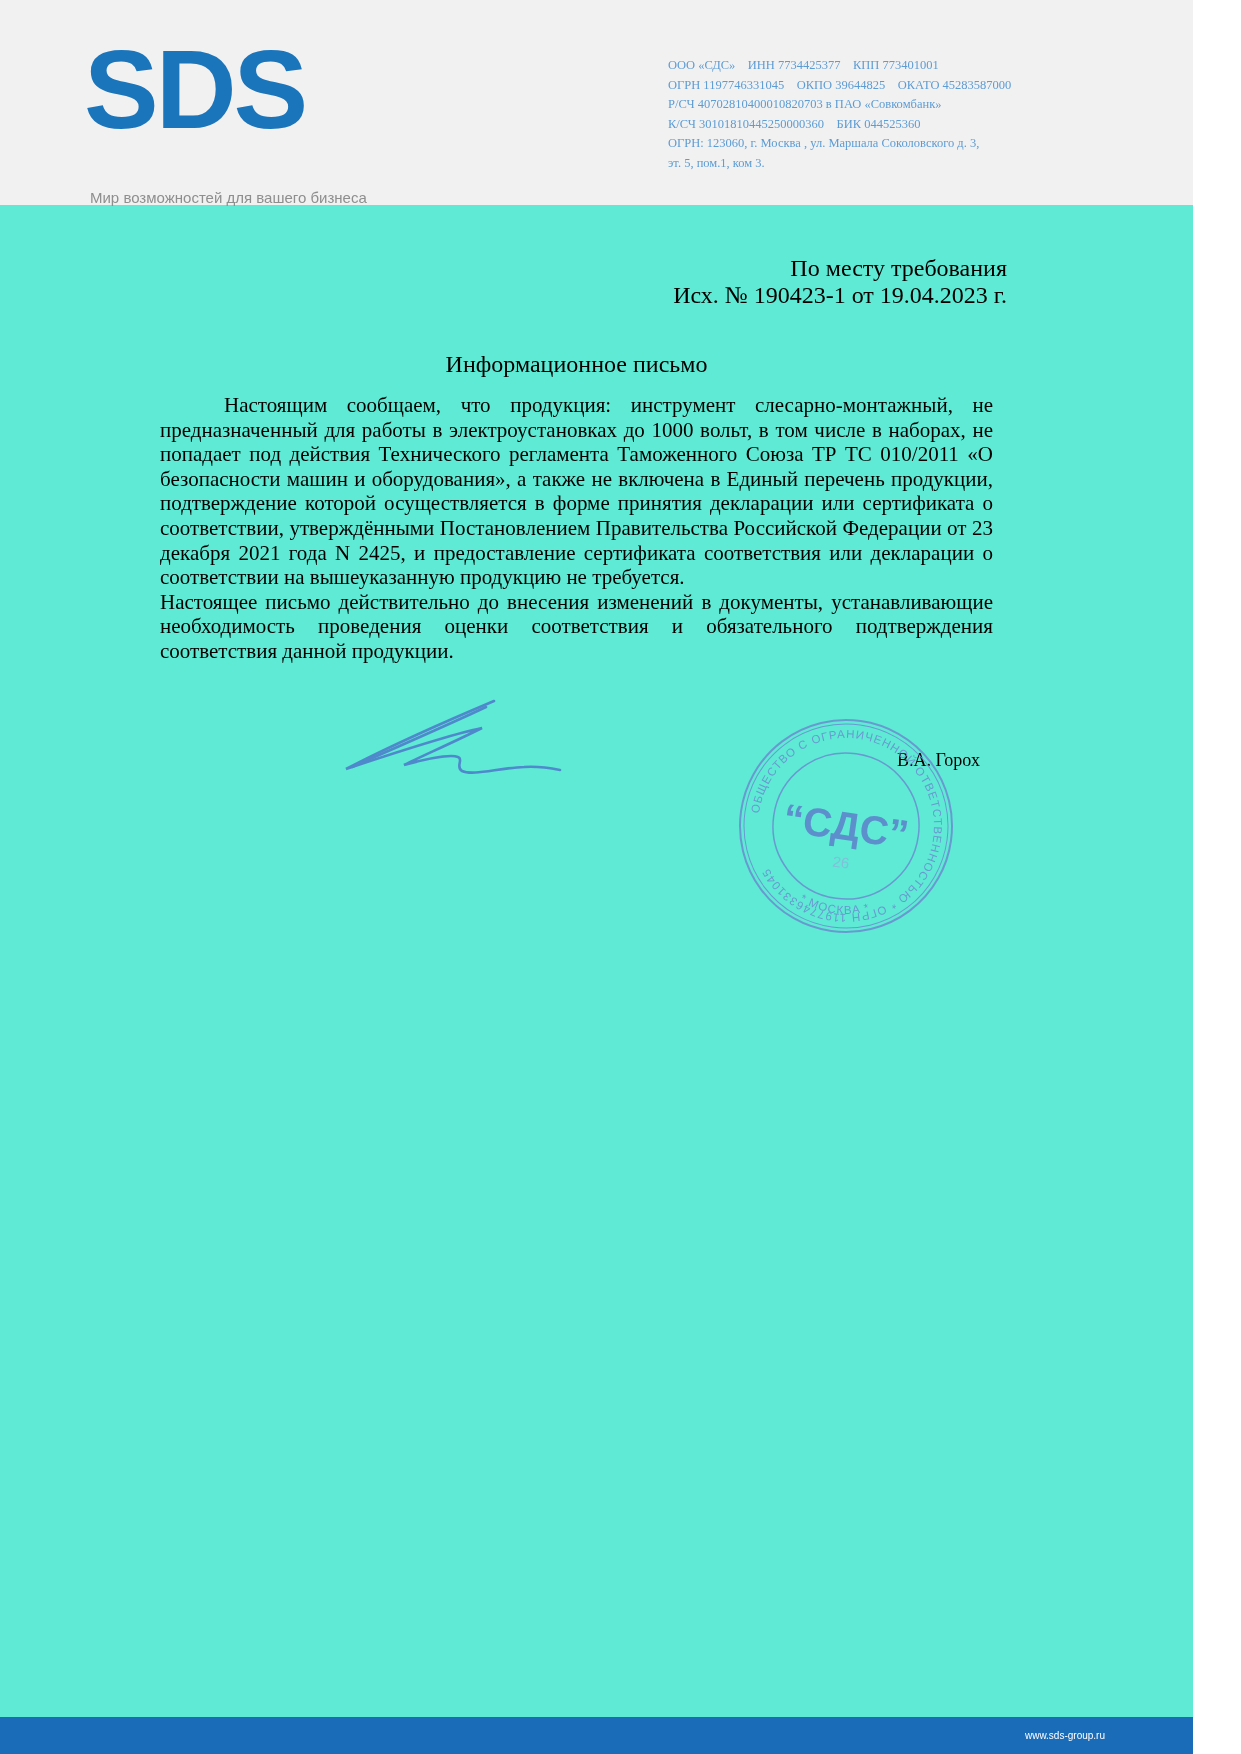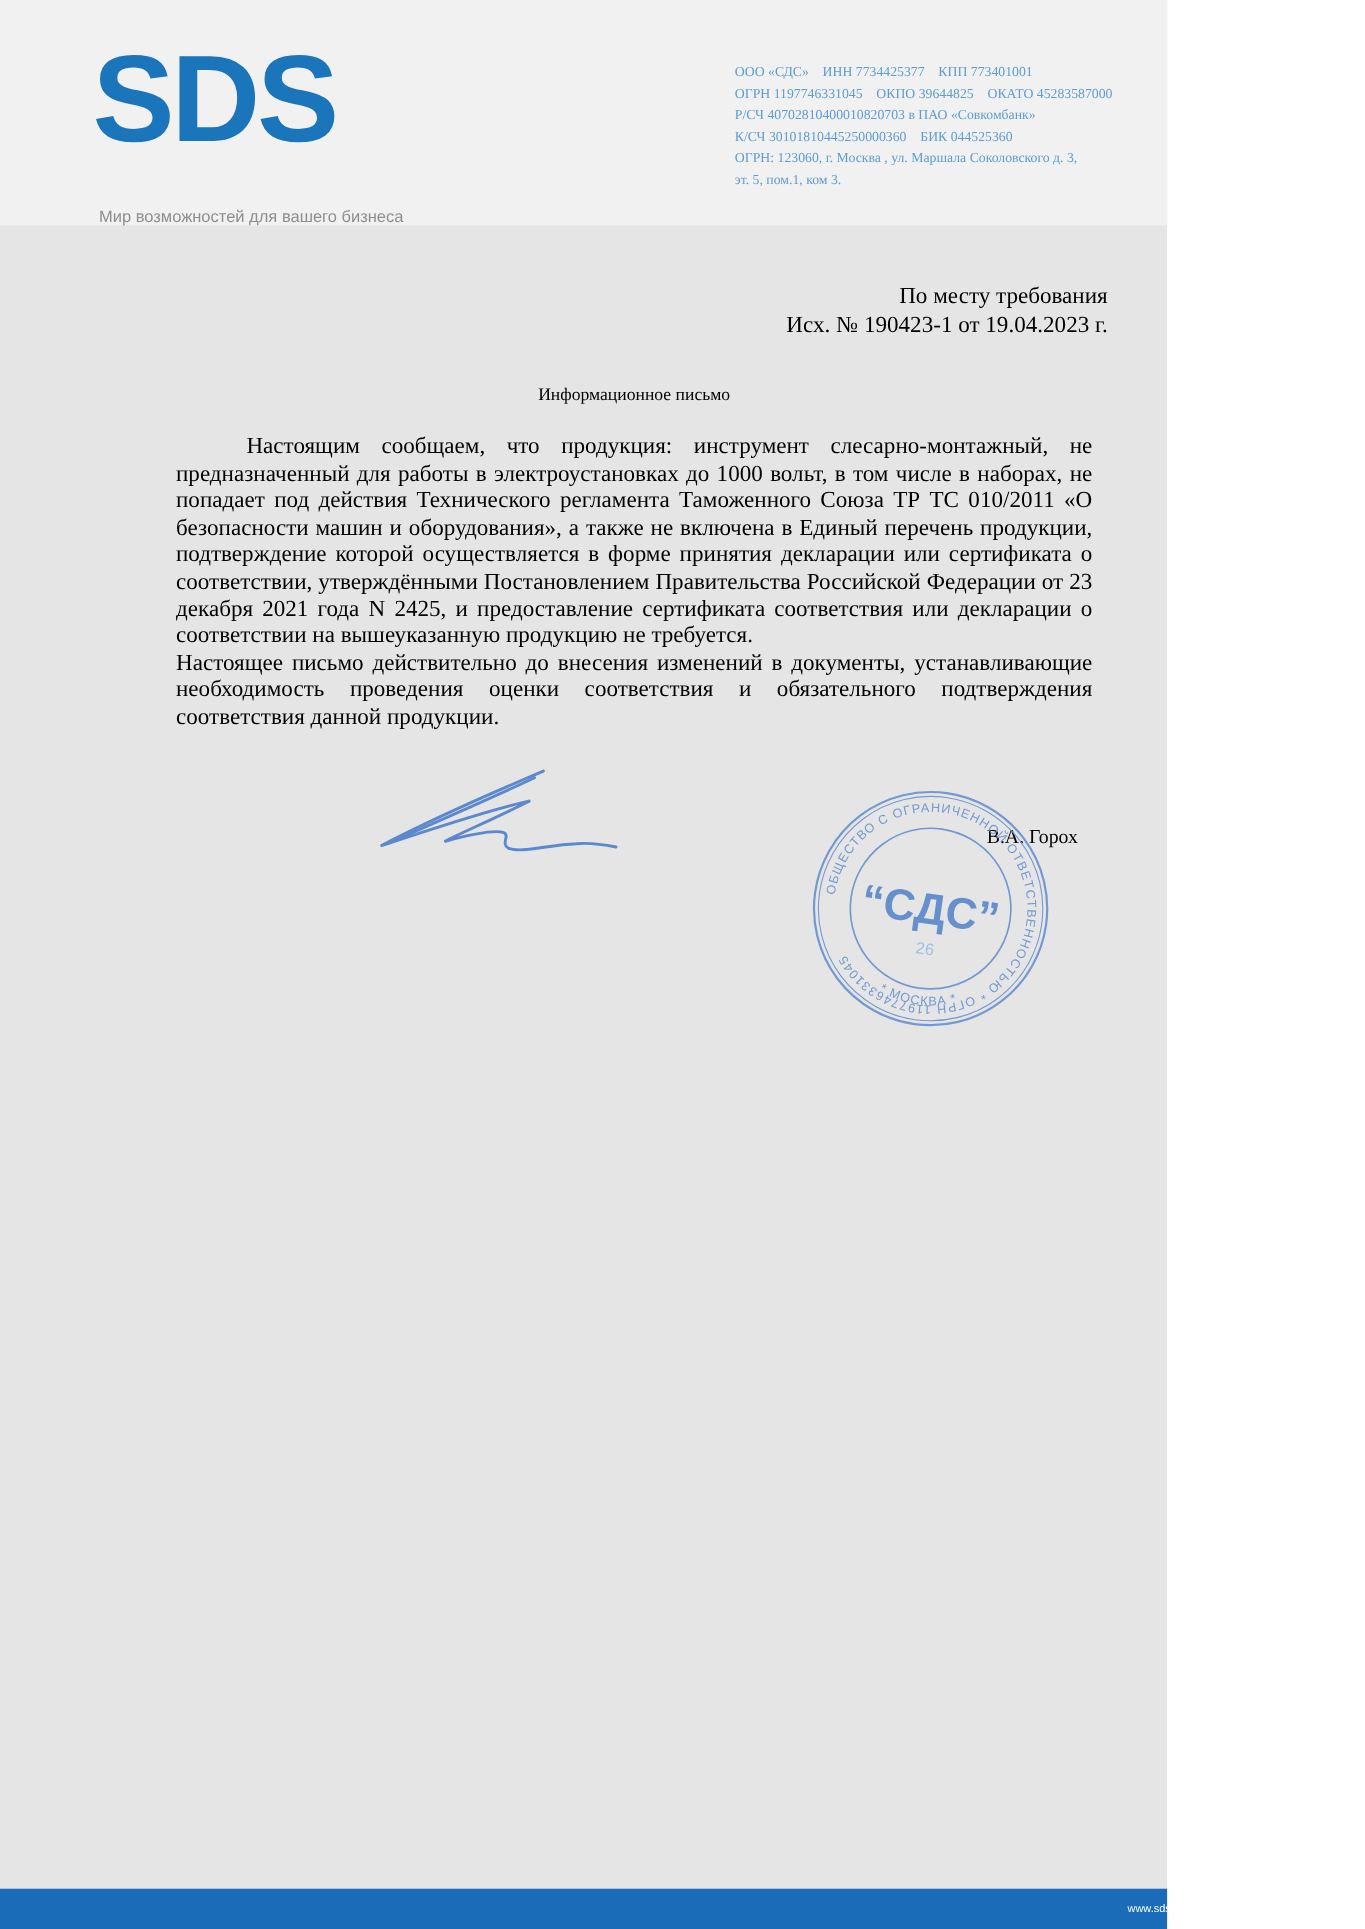--- a/index.html
+++ b/index.html
@@ -1,43 +1,43 @@
 <!DOCTYPE html>
 <html><head>
 <meta charset="utf-8">
 <style>
   * { margin:0; padding:0; box-sizing:border-box; }
   html, body { background:#ffffff; }
   .page {
-    position:relative; width:1061px; height:1754px; background:#e5e5e5;
+    position:relative; width:1193px; height:1754px; background:#5eead4;
     overflow:hidden; font-family:"Liberation Serif", serif; color:#000;
   }
   .header { position:absolute; top:0; left:0; width:1241px; height:205px; background:#f1f1f2; }
   .logo-text {
     position:absolute; left:84px; top:34px;
     font-family:"Liberation Sans", sans-serif; font-weight:bold;
     font-size:112px; line-height:1; color:#1b75bb; letter-spacing:-3px;
   }
   .tagline {
     position:absolute; left:90px; top:157px;
     font-family:"Liberation Sans", sans-serif; font-size:15px; color:#8e8e8e;margin-top:32px;
   }
   .details {
     position:absolute; left:668px; top:56px;
     font-family:Liberation Serif, serif; font-size:12.5px;
     line-height:19.5px; color:#5d9cd3;
   }
   .detail-line { white-space:pre; }
   .recipient-block {
     position:absolute; top:255px; left:160px; width:847px;
-    text-align:right; font-size:21px; line-height:27px;
+    text-align:right; font-size:24px; line-height:27px;
   }
   .title {
     position:absolute; top:351px; left:160px; width:833px;
-    text-align:center; font-size:16px;
+    text-align:center; font-size:24px;
   }
   .body-text {
     position:absolute; top:393px; left:160px; width:833px;
     font-size:21px; line-height:24.6px; text-align:justify;
   }
   .body-text p.indent { text-indent:64px; }
   .closing { position:absolute; top:703px; left:160px; font-size:18px; line-height:25px; }
   .signer  { position:absolute; top:750px; left:897px; font-size:18px; }
   .signature { position:absolute; top:695px; left:336px; }
   .stamp { position:absolute; top:716px; left:736px; transform:rotate(8deg); opacity:0.92; }

